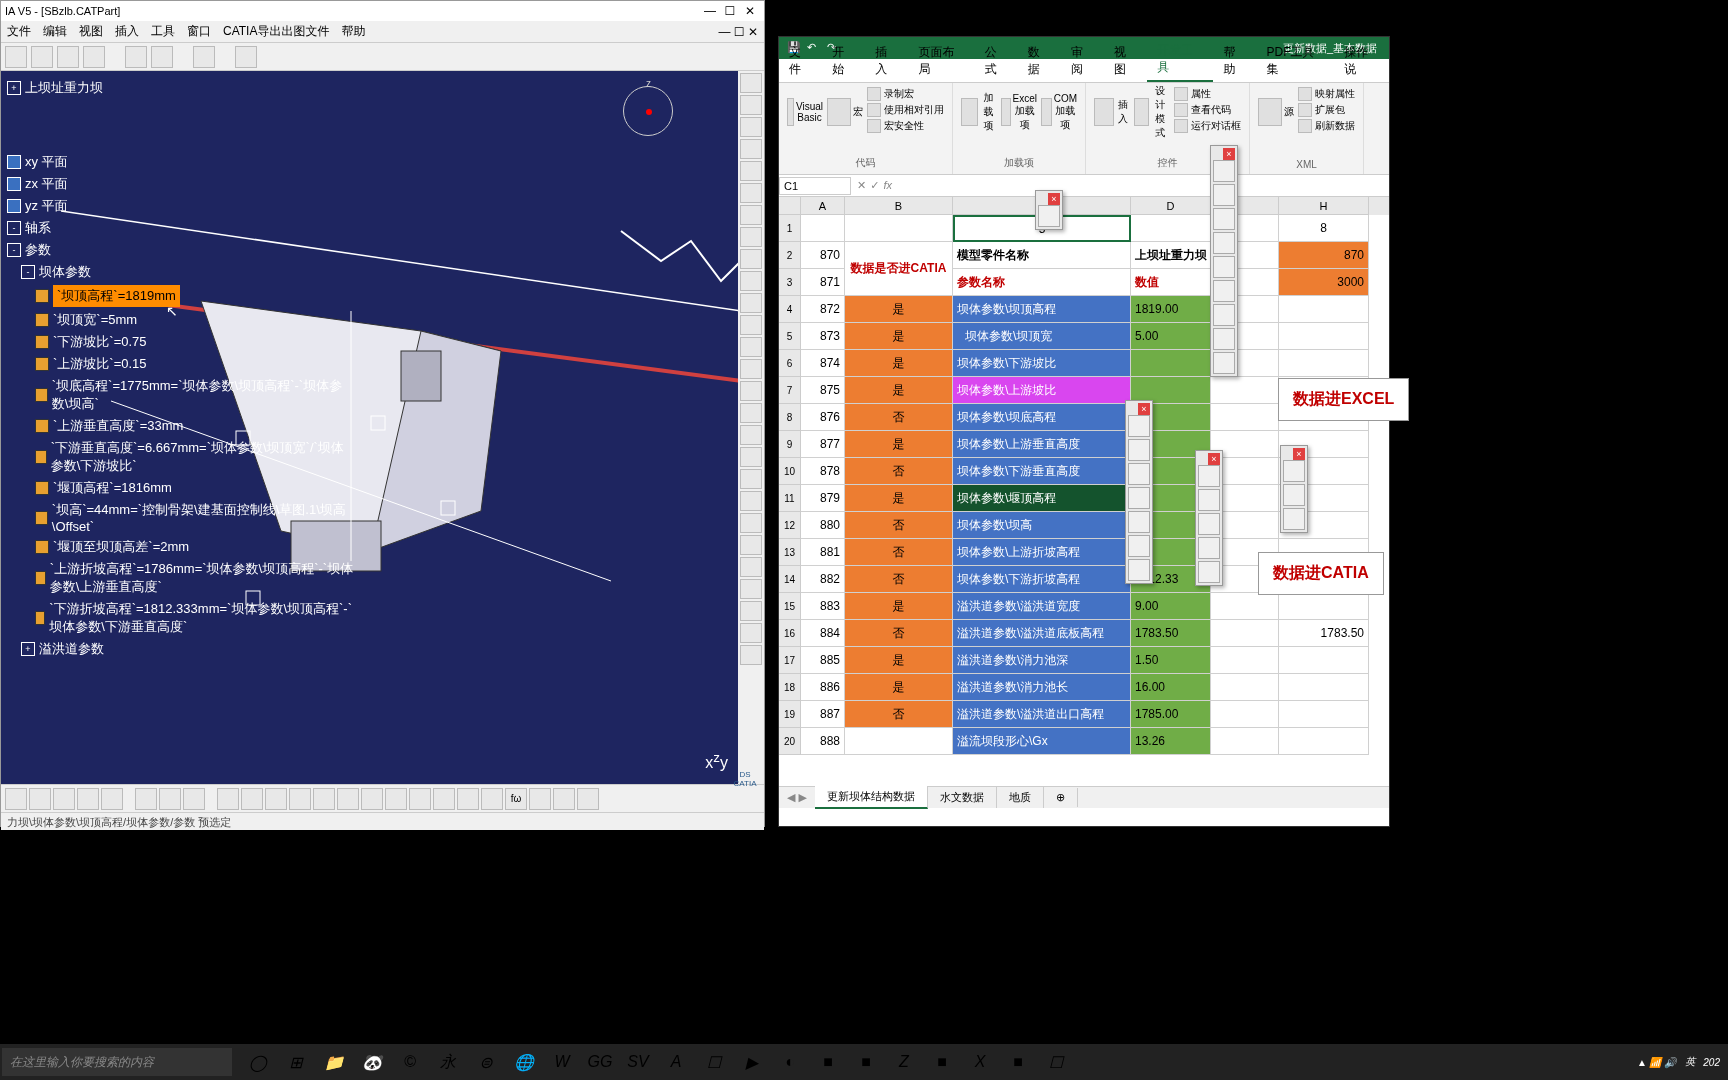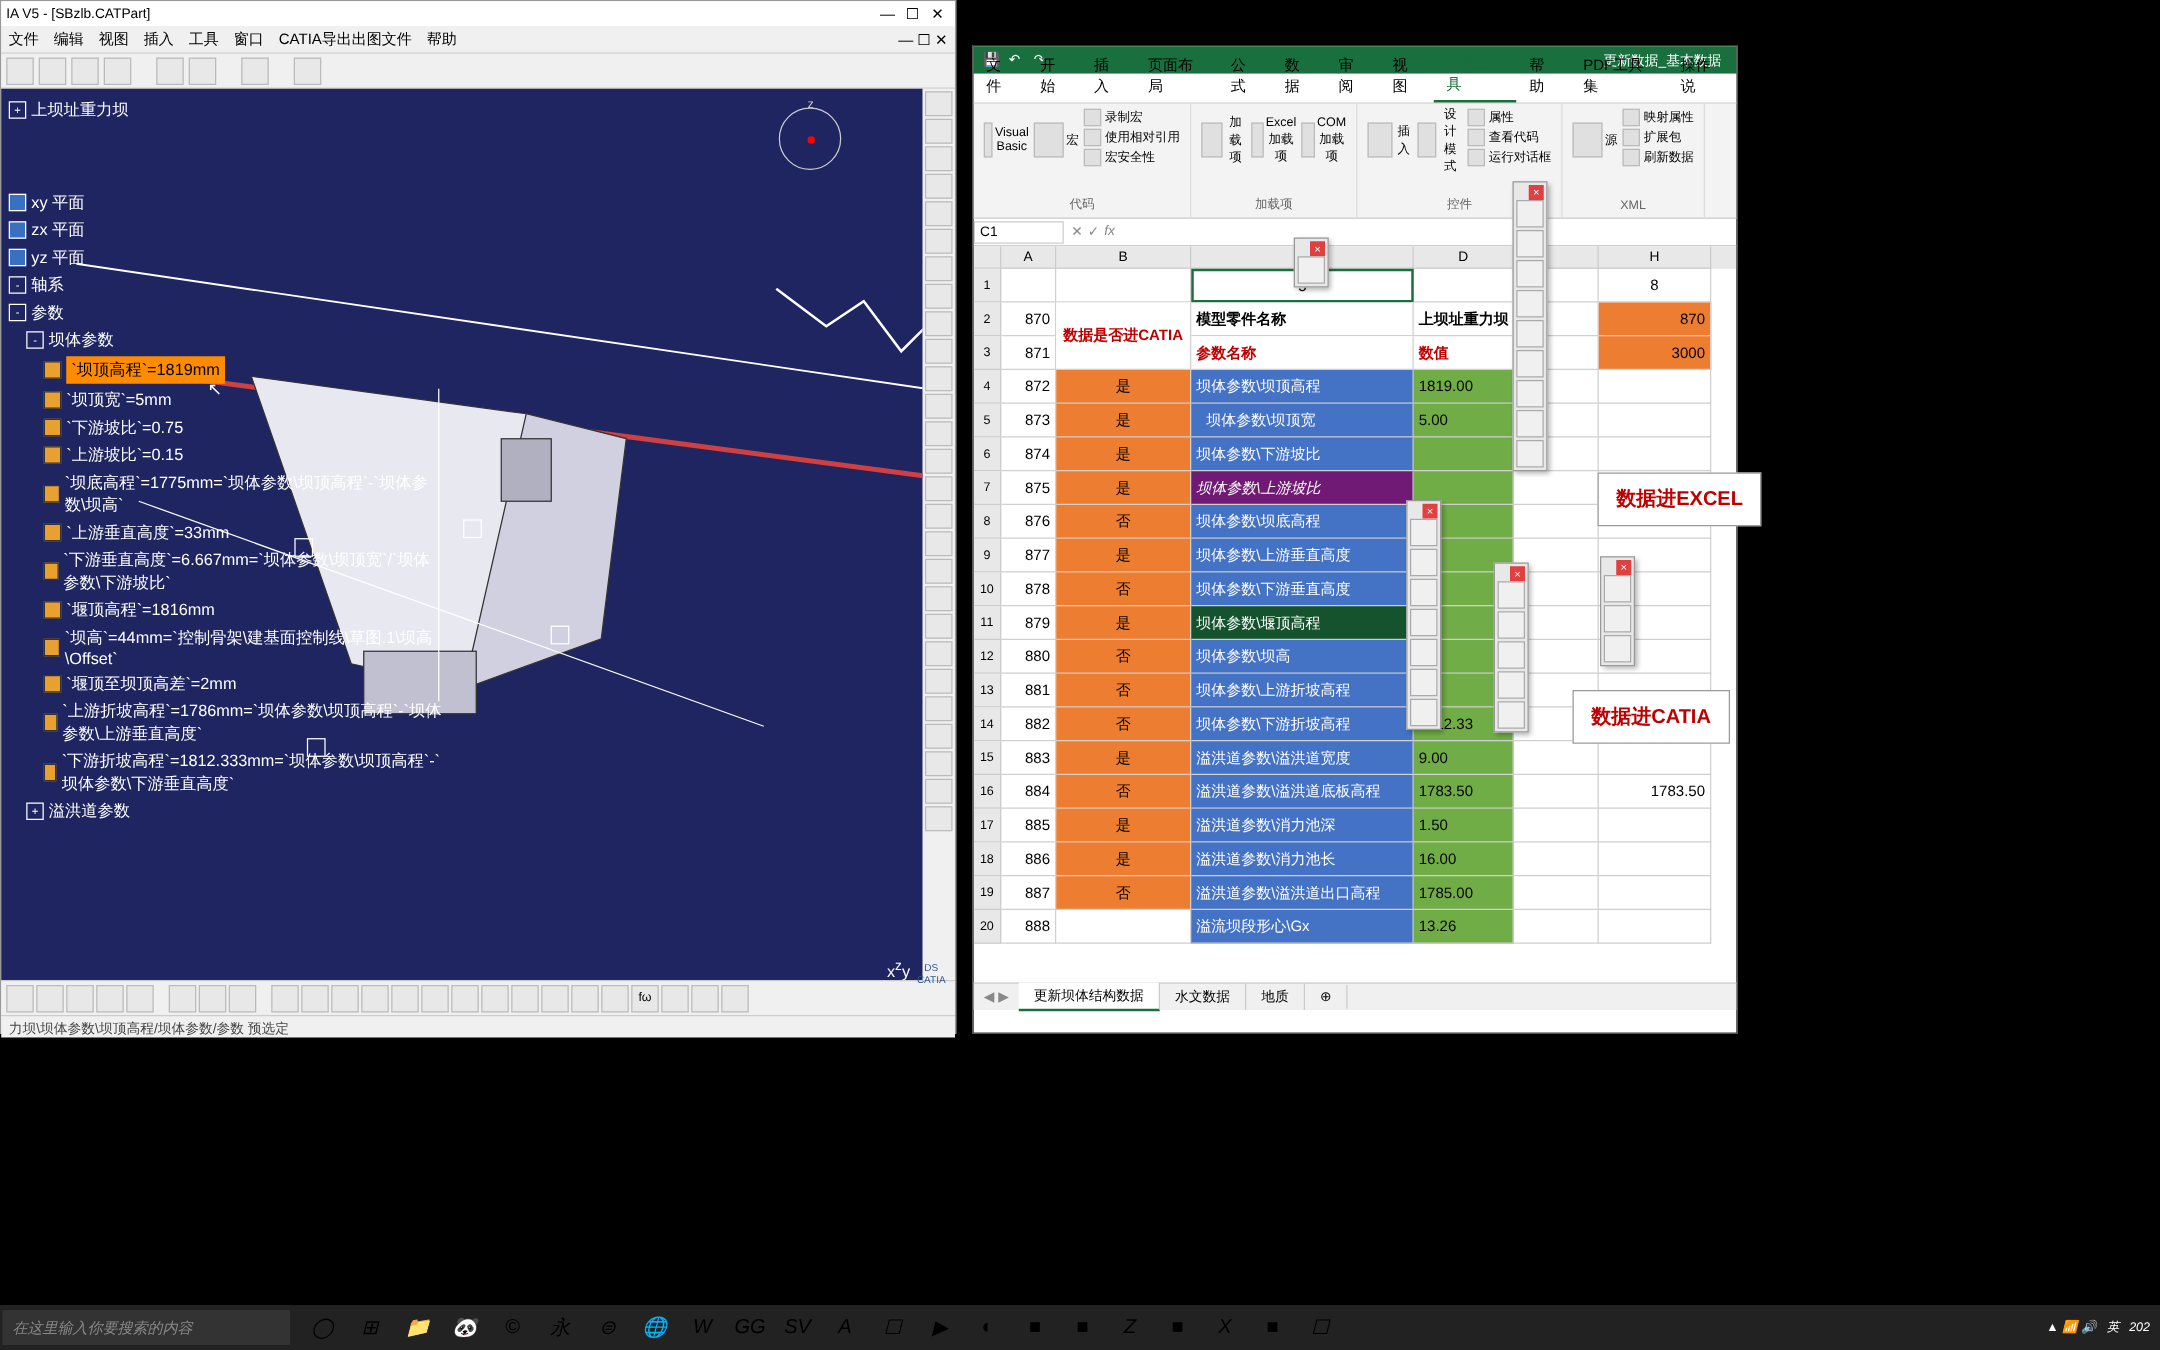--- a/index.html
+++ b/index.html
@@ -31,21 +31,21 @@
 .tree-icon { width: 14px; height: 14px; display: inline-block; }
 .tree-icon.plus { border: 1px solid #fff; color: #fff; font-size: 9px; line-height: 12px; text-align: center; }
 .tree-icon.param { background: #e8a030; border: 1px solid #333; }
 .tree-icon.plane { background: #3a70c0; border: 1px solid #fff; }
 .tree-item.selected { background: #ff8c00; color: #000; padding: 2px 4px; }
 .cursor { position: absolute; width: 16px; height: 16px; font-size: 14px; color: #fff; }
 
 .sketch { position: absolute; top: 100px; left: 60px; width: 680px; height: 480px; }
 .sketch svg { width: 100%; height: 100%; }
 
-.axis-label { position: absolute; bottom: 0; right: 10px; color: #fff; font-size: 13px; margin-top: 23px; }
+.axis-label { position: absolute; bottom: 12px; right: 10px; color: #fff; font-size: 16px; margin-top: 23px; }
 
 .side-toolbar { width: 26px; background: #f0f0f0; display: flex; flex-direction: column; gap: 2px; padding: 2px; }
 .side-toolbar .tb-icon { width: 22px; height: 20px; }
 
 .catia-bottom-tb { height: 28px; background: #f0f0f0; display: flex; align-items: center; gap: 2px; padding: 0 4px; border-top: 1px solid #ccc; }
 .catia-status { height: 18px; background: #f0f0f0; font-size: 11px; padding: 2px 6px; color: #444; border-top: 1px solid #ccc; }
 .ds-logo { position: absolute; bottom: 30px; right: 6px; width: 26px; height: 26px; color: #2a5a8a; font-size: 8px; text-align: center; }
 
 
 .excel-window { position: absolute; left: 778px; top: 36px; width: 612px; height: 791px; background: #fff; border: 1px solid #333; }
@@ -513,21 +513,21 @@
           <div class="cell col-B center orange">是</div>
           <div class="cell col-C blue" style="background: rgb(68, 114, 196); color: rgb(255, 255, 255);">坝体参数\下游坡比</div>
           <div class="cell col-D green"></div>
           <div class="cell col-E"></div>
           <div class="cell col-F right"></div>
         </div>
         <div class="row">
           <div class="row-h">7</div>
           <div class="cell col-A right">875</div>
           <div class="cell col-B center orange">是</div>
-          <div class="cell col-C blue" style="background: #701a75; color: rgb(255, 255, 255); font-style: italic;">坝体参数\上游坡比</div>
+          <div class="cell col-C blue" style="background: #d946ef; color: rgb(255, 255, 255);">坝体参数\上游坡比</div>
           <div class="cell col-D green"></div>
           <div class="cell col-E"></div>
           <div class="cell col-F right"></div>
         </div>
         <div class="row">
           <div class="row-h">8</div>
           <div class="cell col-A right">876</div>
           <div class="cell col-B center orange">否</div>
           <div class="cell col-C blue" style="background: rgb(68, 114, 196); color: rgb(255, 255, 255);">坝体参数\坝底高程</div>
           <div class="cell col-D green">00</div>

